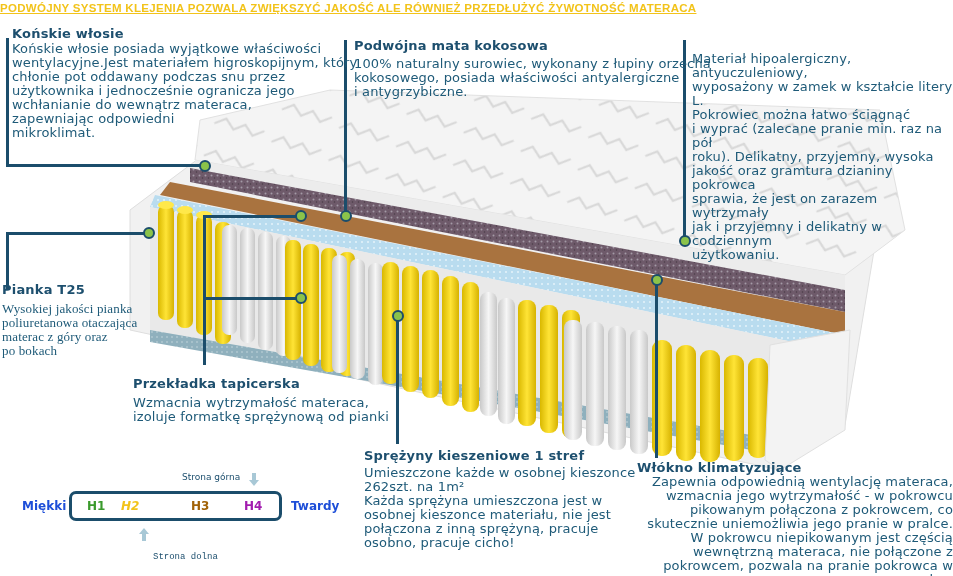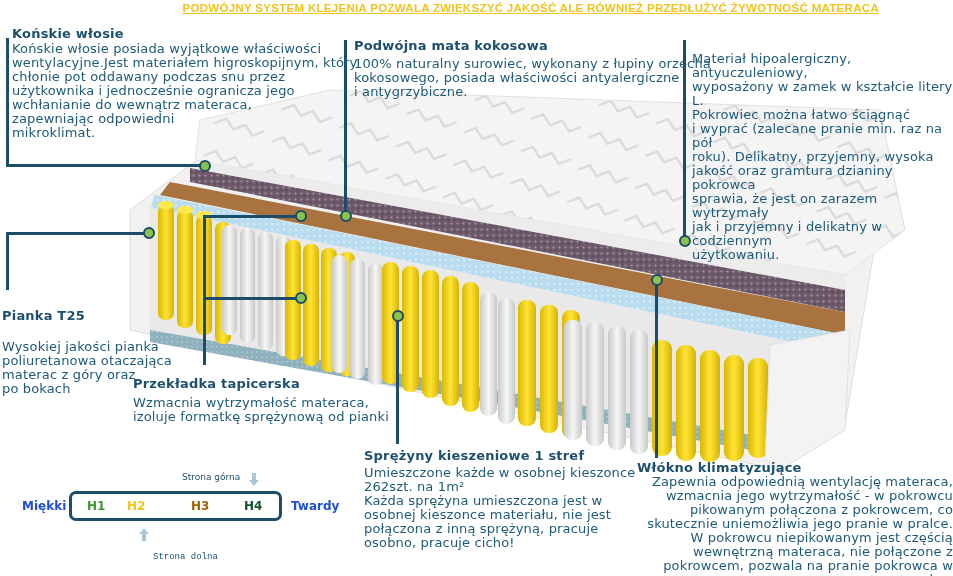--- a/index.html
+++ b/index.html
@@ -1,19 +1,19 @@
 <!DOCTYPE html>
 <html><head>
 <meta charset="utf-8">
 <style>
   html, body { margin:0; padding:0; }
   body { width:953px; height:576px; background:#ffffff; position:relative; overflow:hidden;
          font-family:"DejaVu Sans", sans-serif; color:#1c5a7a; }
   .abs { position:absolute; }
-  .banner { position:absolute; left:0; top:2px; width:879px; text-align:right;
+  .banner { position:absolute; left:0; top:2px; width:879px; text-align:left;
             font-family:"Liberation Sans", sans-serif; font-weight:bold; font-size:11.5px;
             color:#f2c31a; text-decoration:underline; letter-spacing:0.3px; }
   .title { font-weight:bold; font-size:13px; color:#1d4f6e; white-space:nowrap; letter-spacing:0.2px; }
   .desc { font-size:13px; line-height:14px; color:#1e5a78; white-space:pre-line; letter-spacing:0.15px; }
   .line { position:absolute; background:#1b4d6b; }
   .dot { position:absolute; width:8px; height:8px; border-radius:50%; background:#8bc34a;
          border:2px solid #1b4d6b; transform:translate(-6px,-6px); }
 
   
   .mattress { position:absolute; left:0; top:0; width:953px; height:576px; pointer-events:none; }
@@ -203,23 +203,23 @@
 wyposażony w zamek w kształcie litery L.
 Pokrowiec można łatwo ściągnąć
 i wyprać (zalecane pranie min. raz na pół
 roku). Delikatny, przyjemny, wysoka
 jakość oraz gramtura dzianiny pokrowca
 sprawia, że jest on zarazem wytrzymały
 jak i przyjemny i delikatny w codziennym
 użytkowaniu.</div>
 </div>
 
-<div class="abs" style="left:2px;top:308px;">
+<div class="abs" style="left:2px;top:282px;">
   <div class="title">Pianka T25</div>
-  <div class="desc" style="margin-top:17px;">Wysokiej jakości pianka
+  <div class="desc" style="margin-top:5px;font-family:Liberation Serif, serif;">Wysokiej jakości pianka
 poliuretanowa otaczająca
 materac z góry oraz
 po bokach</div>
 </div>
 
 <div class="abs" style="left:133px;top:376px;">
   <div class="title">Przekładka tapicerska</div>
   <div class="desc" style="margin-top:5px;">Wzmacnia wytrzymałość materaca,
 izoluje formatkę sprężynową od pianki</div>
 </div>
@@ -248,23 +248,23 @@
 <div>
   <div class="small" style="left:182px;top:472px;">Strona górna</div>
   <div style="position:absolute;left:249px;top:473px;width:10px;height:14px;">
     <div style="position:absolute;left:3px;top:0;width:4px;height:7px;background:#a8c8d6;"></div>
     <div style="position:absolute;left:0;top:7px;width:0;height:0;border-left:5px solid transparent;border-right:5px solid transparent;border-top:6px solid #a8c8d6;"></div>
   </div>
 
   <div class="side" style="left:22px;">Miękki</div>
   <div class="hbox"></div>
   <div class="hlabel" style="left:87px;color:#3a9a2c;">H1</div>
-  <div class="hlabel" style="left:127px;color:#f2c31a;">H2</div>
+  <div class="hlabel" style="left:121px;color:#f2c31a;font-style:italic;">H2</div>
   <div class="hlabel" style="left:191px;color:#a16207;">H3</div>
-  <div class="hlabel" style="left:244px;color:#14532d;">H4</div>
+  <div class="hlabel" style="left:244px;color:#a21caf;">H4</div>
   <div class="side" style="left:291px;">Twardy</div>
 
   <div style="position:absolute;left:139px;top:528px;width:10px;height:14px;">
     <div style="position:absolute;left:0;top:0;width:0;height:0;border-left:5px solid transparent;border-right:5px solid transparent;border-bottom:6px solid #a8c8d6;"></div>
     <div style="position:absolute;left:3px;top:6px;width:4px;height:7px;background:#a8c8d6;"></div>
   </div>
   <div class="small" style="left:153px;top:552px;font-family:Liberation Mono, monospace;">Strona dolna</div>
 </div>
 
 </body></html>

